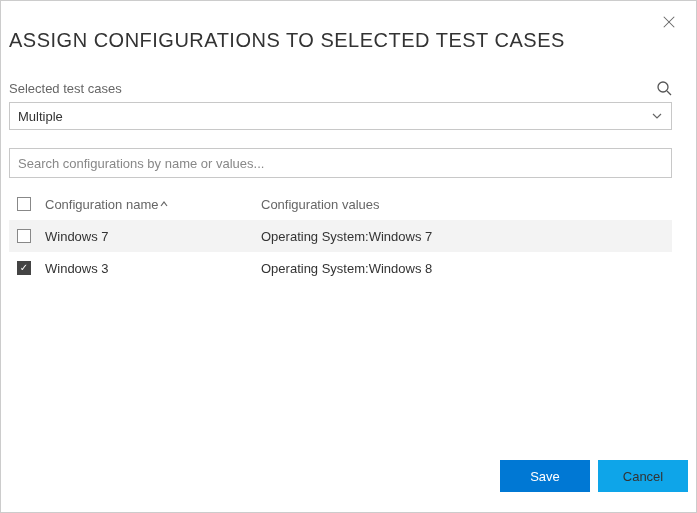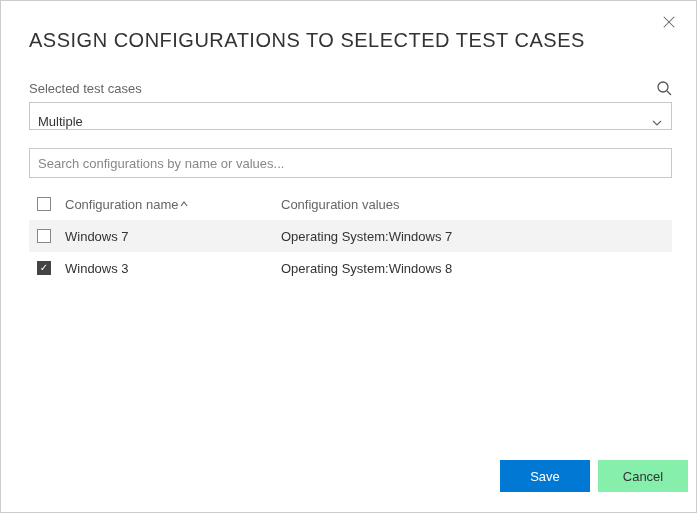--- a/index.html
+++ b/index.html
@@ -18,22 +18,21 @@
     position: absolute;
     top: 14px;
     right: 18px;
     width: 16px;
     height: 16px;
     cursor: pointer;
     color: #666;
   }
   .close-btn svg { width: 14px; height: 14px; }
   .dialog-inner {
-    padding: 28px 24px 0 20px;
-    margin-left: 8px;
+    padding: 28px 24px 0 8px;
   }
   .dialog-title {
     font-size: 20px;
     font-weight: 300;
     letter-spacing: 0.5px;
     color: #333;
     margin-bottom: 28px;
   }
   .label-row {
     display: flex;
@@ -49,21 +48,21 @@
     width: 16px; height: 16px;
     cursor: pointer;
     color: #555;
   }
   .dropdown {
     width: 100%;
     height: 28px;
     border: 1px solid #c8c8c8;
     background: #fff;
     display: flex;
-    align-items: flex-end;
+    align-items: center;
     justify-content: space-between;
     padding: 0 8px;
     cursor: pointer;
     margin-bottom: 18px;
   }
   .dropdown .dd-text { font-size: 13px; color: #333; }
   .chev { width: 12px; height: 12px; color: #666; }
   .search-box {
     width: 100%;
     height: 30px;
@@ -126,21 +125,21 @@
     border: none;
     font-size: 13px;
     cursor: pointer;
     padding: 0 18px;
   }
   .btn-primary {
     background: #0078d4;
     color: #fff;
   }
   .btn-secondary {
-    background: #86efac;
+    background: #0ea5e9;
     color: #333;
   }
 </style>
 </head>
 <body>
 
 <div class="close-btn">
   <svg viewBox="0 0 16 16" stroke="currentColor" stroke-width="1.2" fill="none">
     <line x1="2" y1="2" x2="14" y2="14"></line>
       <line x1="14" y1="2" x2="2" y2="14"></line>

